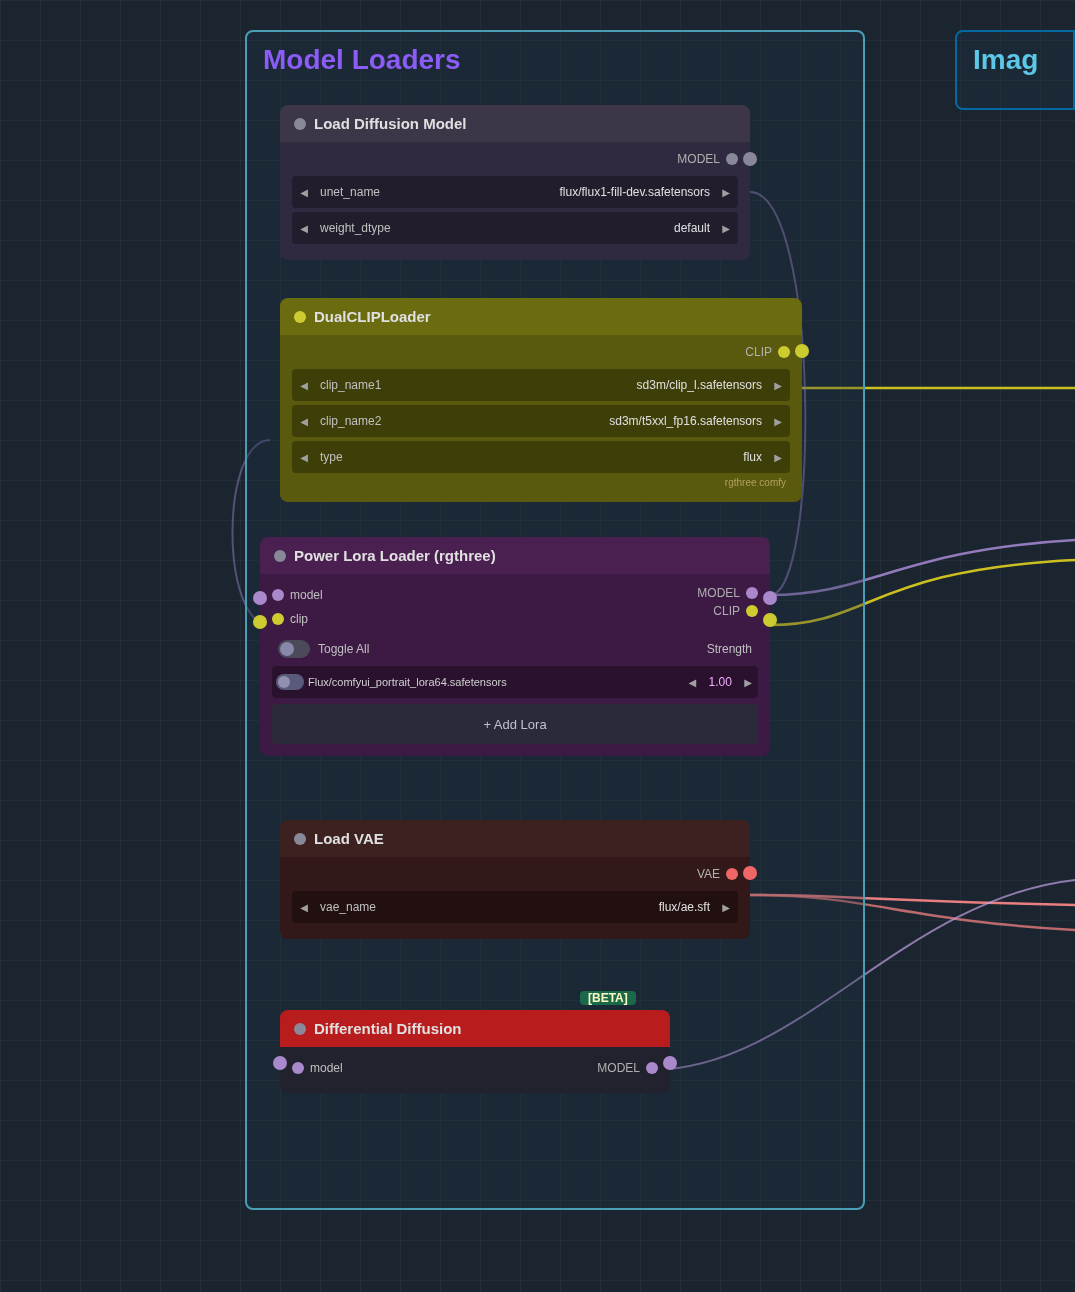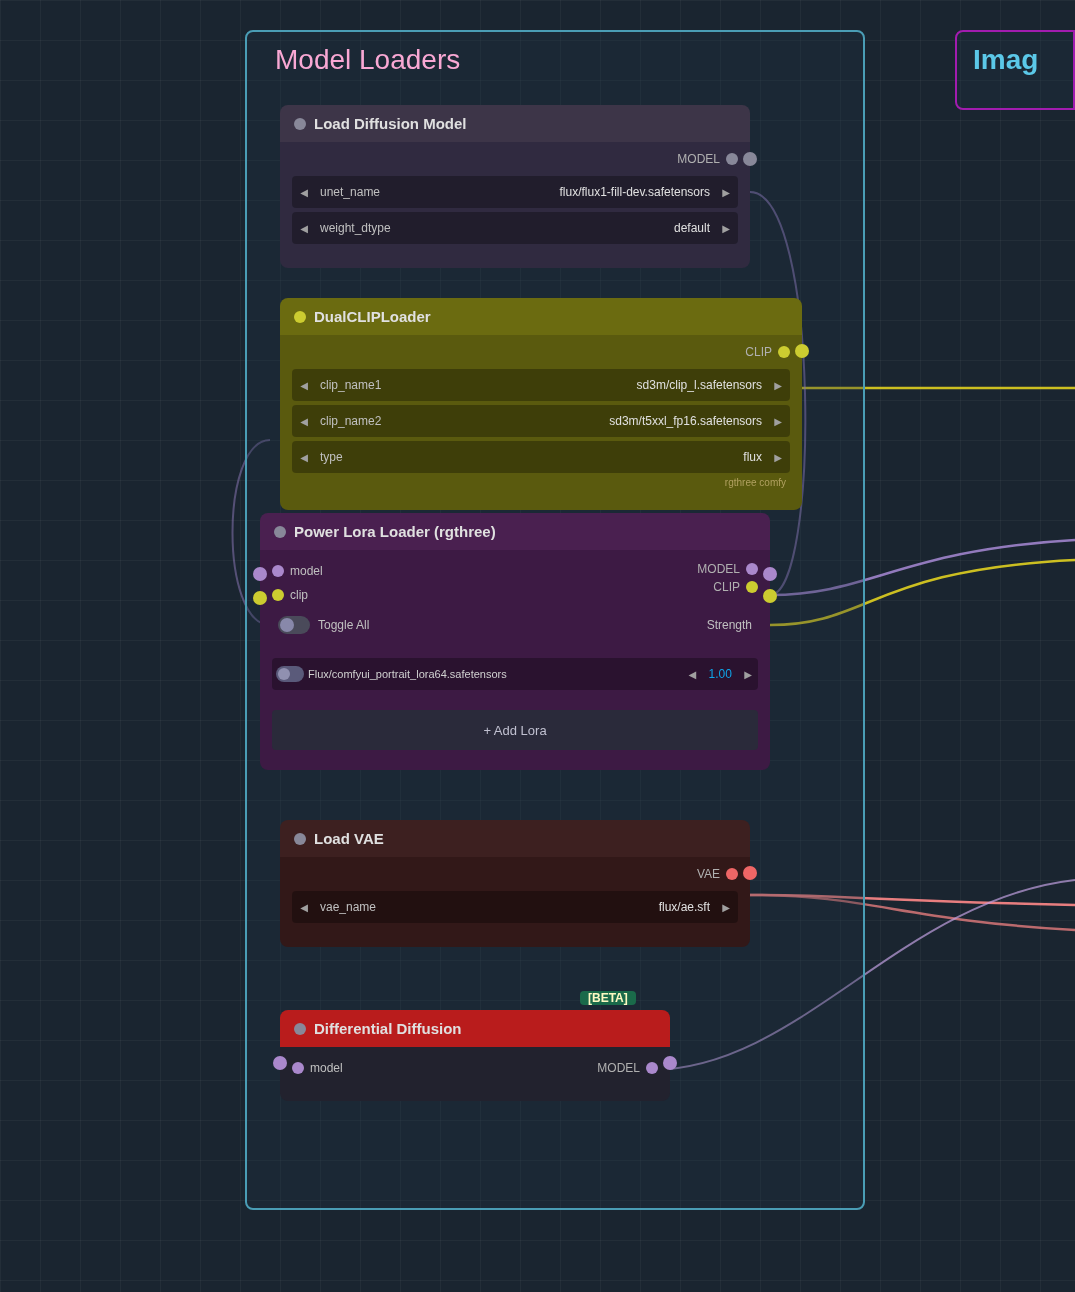--- a/index.html
+++ b/index.html
@@ -35,34 +35,34 @@
       left: 245px;
       top: 30px;
       width: 620px;
       height: 1180px;
       border: 2px solid #4a9db5;
       border-radius: 8px;
       background: rgba(30, 50, 65, 0.3);
     }
 
     .group-title {
-      color: #f9a8d4;
+      color: #8b5cf6;
       font-size: 28px;
-      font-weight: 400;
-      padding: 12px 28px;
+      font-weight: 700;
+      padding: 12px 16px;
     }
 
     
     .image-group {
       position: absolute;
       right: 0;
       top: 30px;
       width: 120px;
       height: 80px;
-      border: 2px solid #a21caf;
+      border: 2px solid #0369a1;
       border-radius: 8px 0 0 8px;
       background: rgba(30, 50, 65, 0.3);
     }
 
     .image-group-title {
       color: #5bc8e8;
       font-size: 28px;
       font-weight: 600;
       padding: 12px 16px;
     }
@@ -89,21 +89,21 @@
       flex-shrink: 0;
     }
 
     .node-title {
       font-size: 15px;
       font-weight: 600;
       color: #e0e0e0;
     }
 
     .node-body {
-      padding: 8px 12px 20px;
+      padding: 8px 12px 12px;
       border-radius: 0 0 8px 8px;
     }
 
     
     .node-diffusion {
       left: 280px;
       top: 105px;
       width: 470px;
     }
 
@@ -126,21 +126,21 @@
       background: #6b6b10;
     }
 
     .node-clip .node-body {
       background: #5a5a0e;
     }
 
     
     .node-lora {
       left: 260px;
-      top: 513px;
+      top: 537px;
       width: 510px;
     }
 
     .node-lora .node-header {
       background: #4a2050;
     }
 
     .node-lora .node-body {
       background: #3d1a44;
     }
@@ -276,21 +276,21 @@
       border-radius: 50%;
       background: #8888aa;
       position: absolute;
       top: 2px;
       left: 2px;
     }
 
     .lora-row {
       display: flex;
       align-items: center;
-      margin: 20px 0;
+      margin: 4px 0;
       background: rgba(0,0,0,0.3);
       border-radius: 4px;
       height: 32px;
       gap: 4px;
       padding: 0 4px;
     }
 
     .lora-toggle {
       width: 28px;
       height: 16px;
@@ -320,21 +320,21 @@
     }
 
     .lora-strength-arrow {
       color: #a0a0a0;
       font-size: 10px;
       cursor: pointer;
       padding: 0 2px;
     }
 
     .lora-strength-val {
-      color: #0ea5e9;
+      color: #f0abfc;
       font-size: 12px;
       min-width: 36px;
       text-align: center;
     }
 
     .add-lora-btn {
       display: flex;
       align-items: center;
       justify-content: center;
       gap: 6px;

